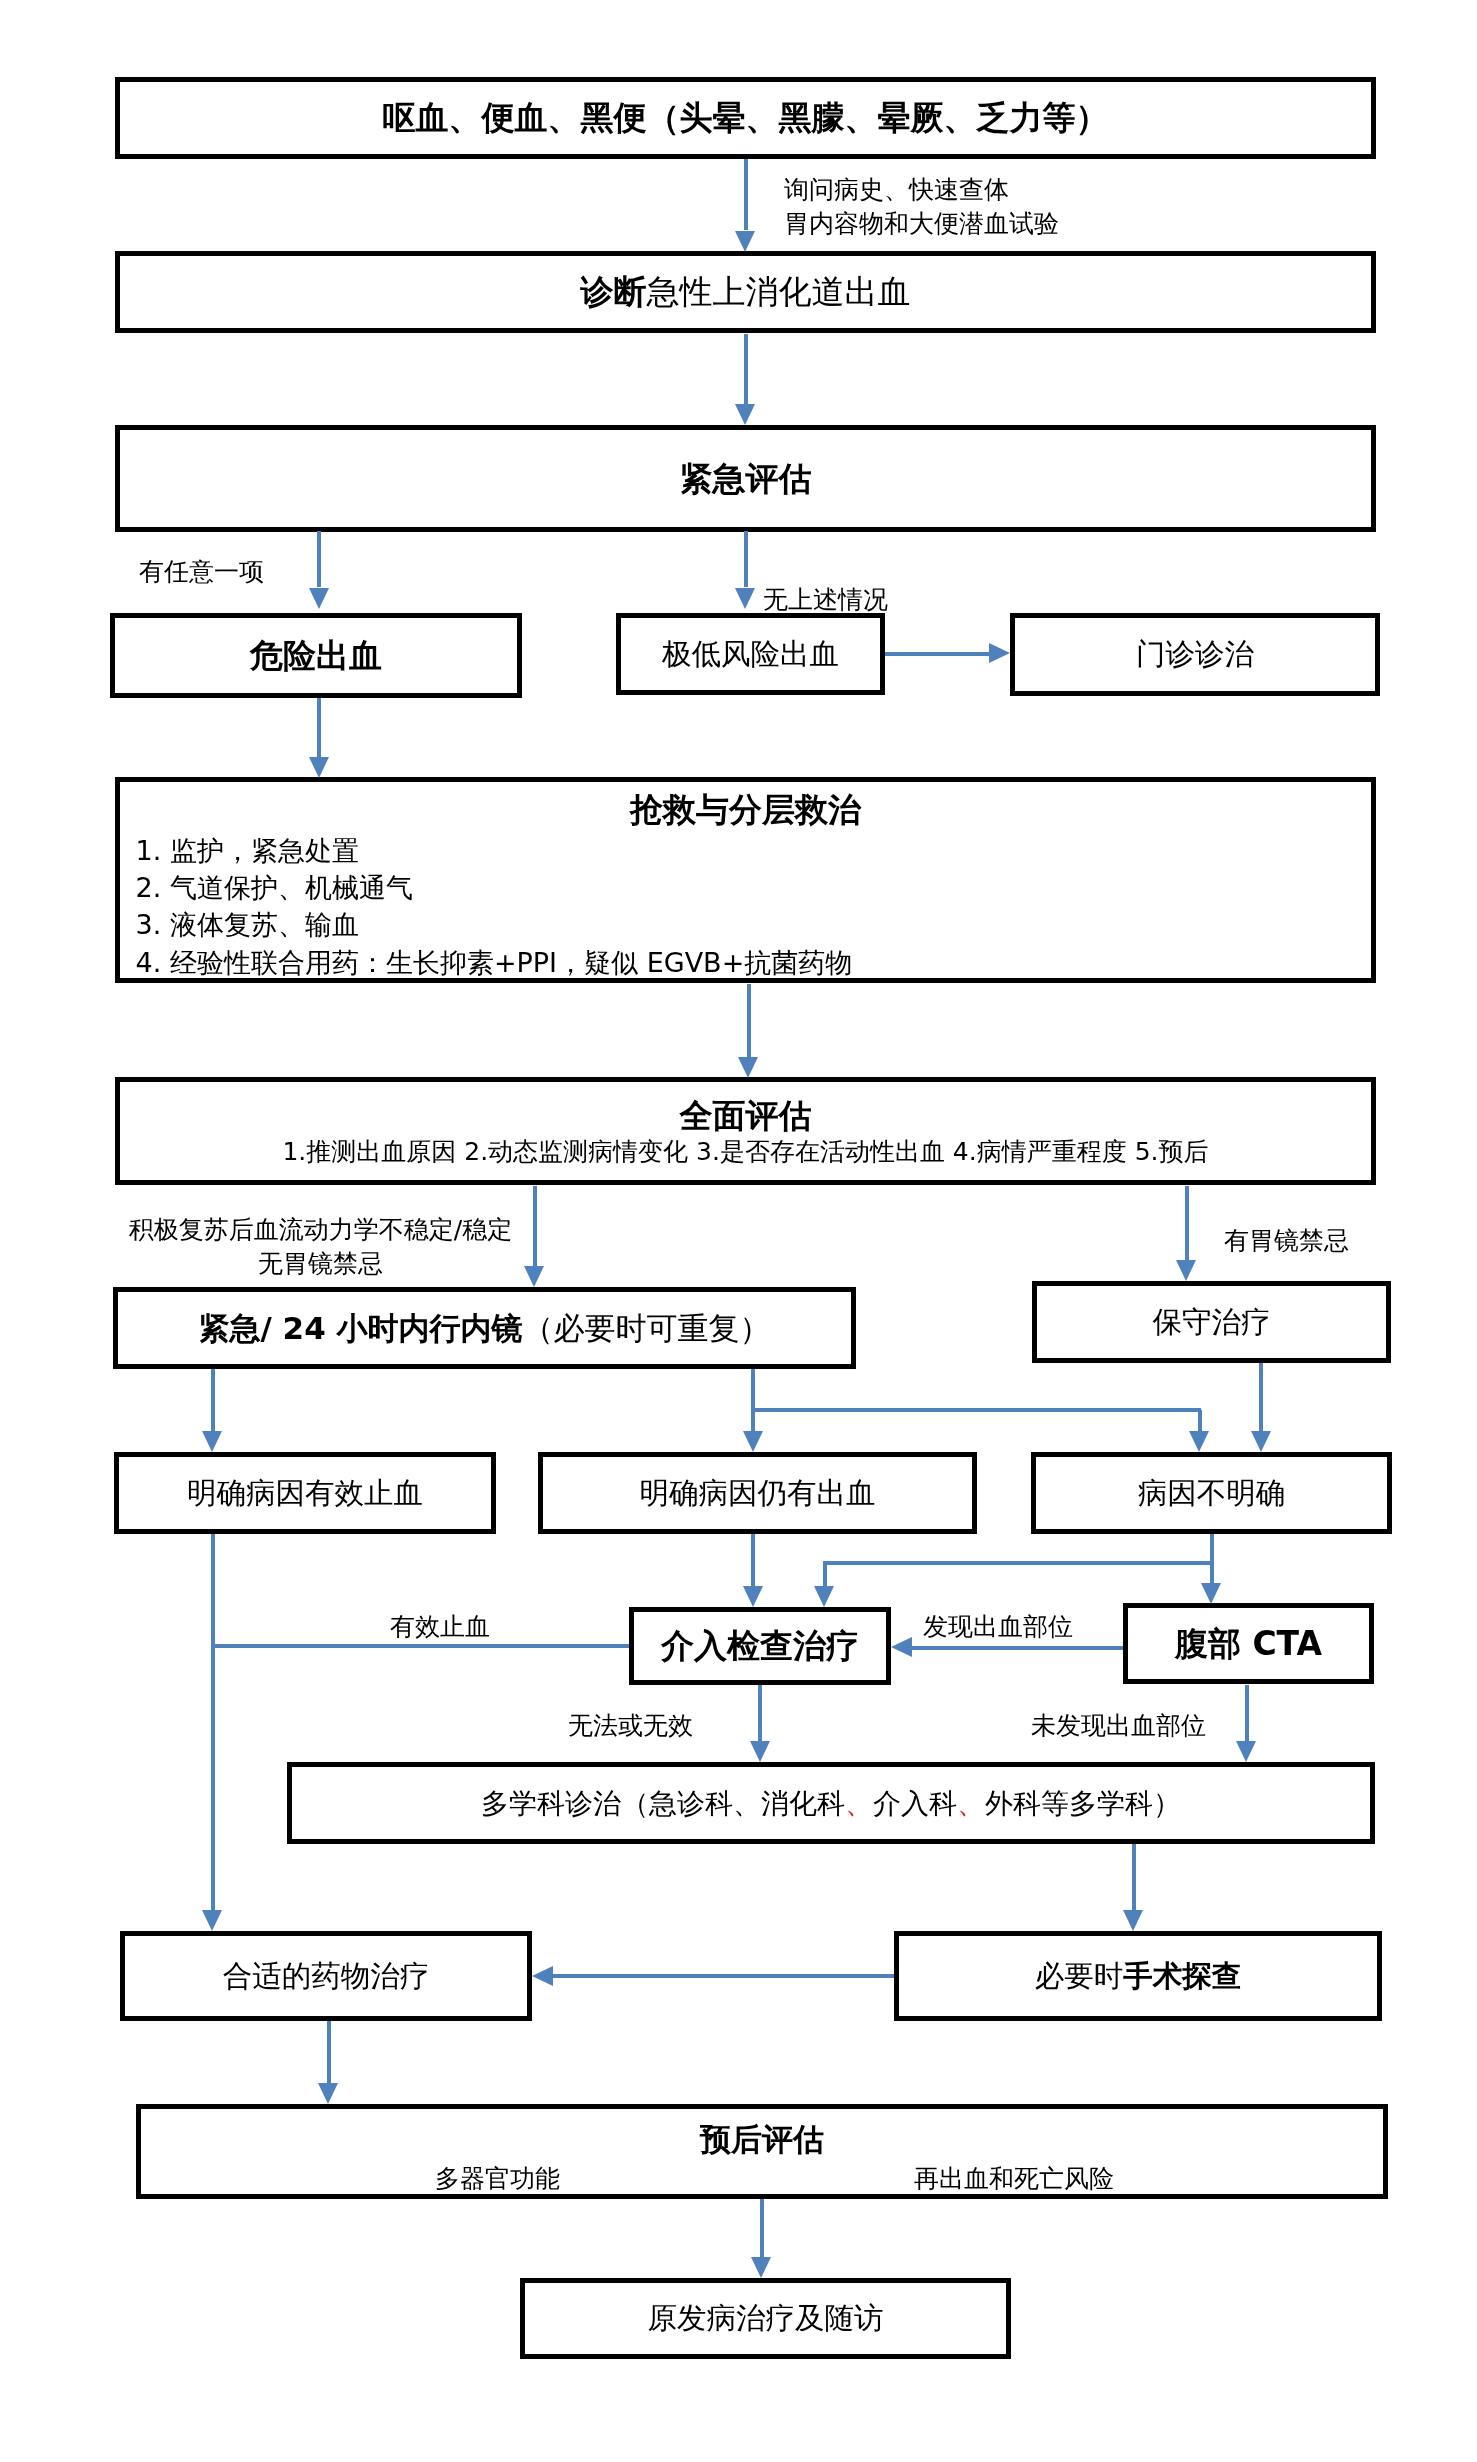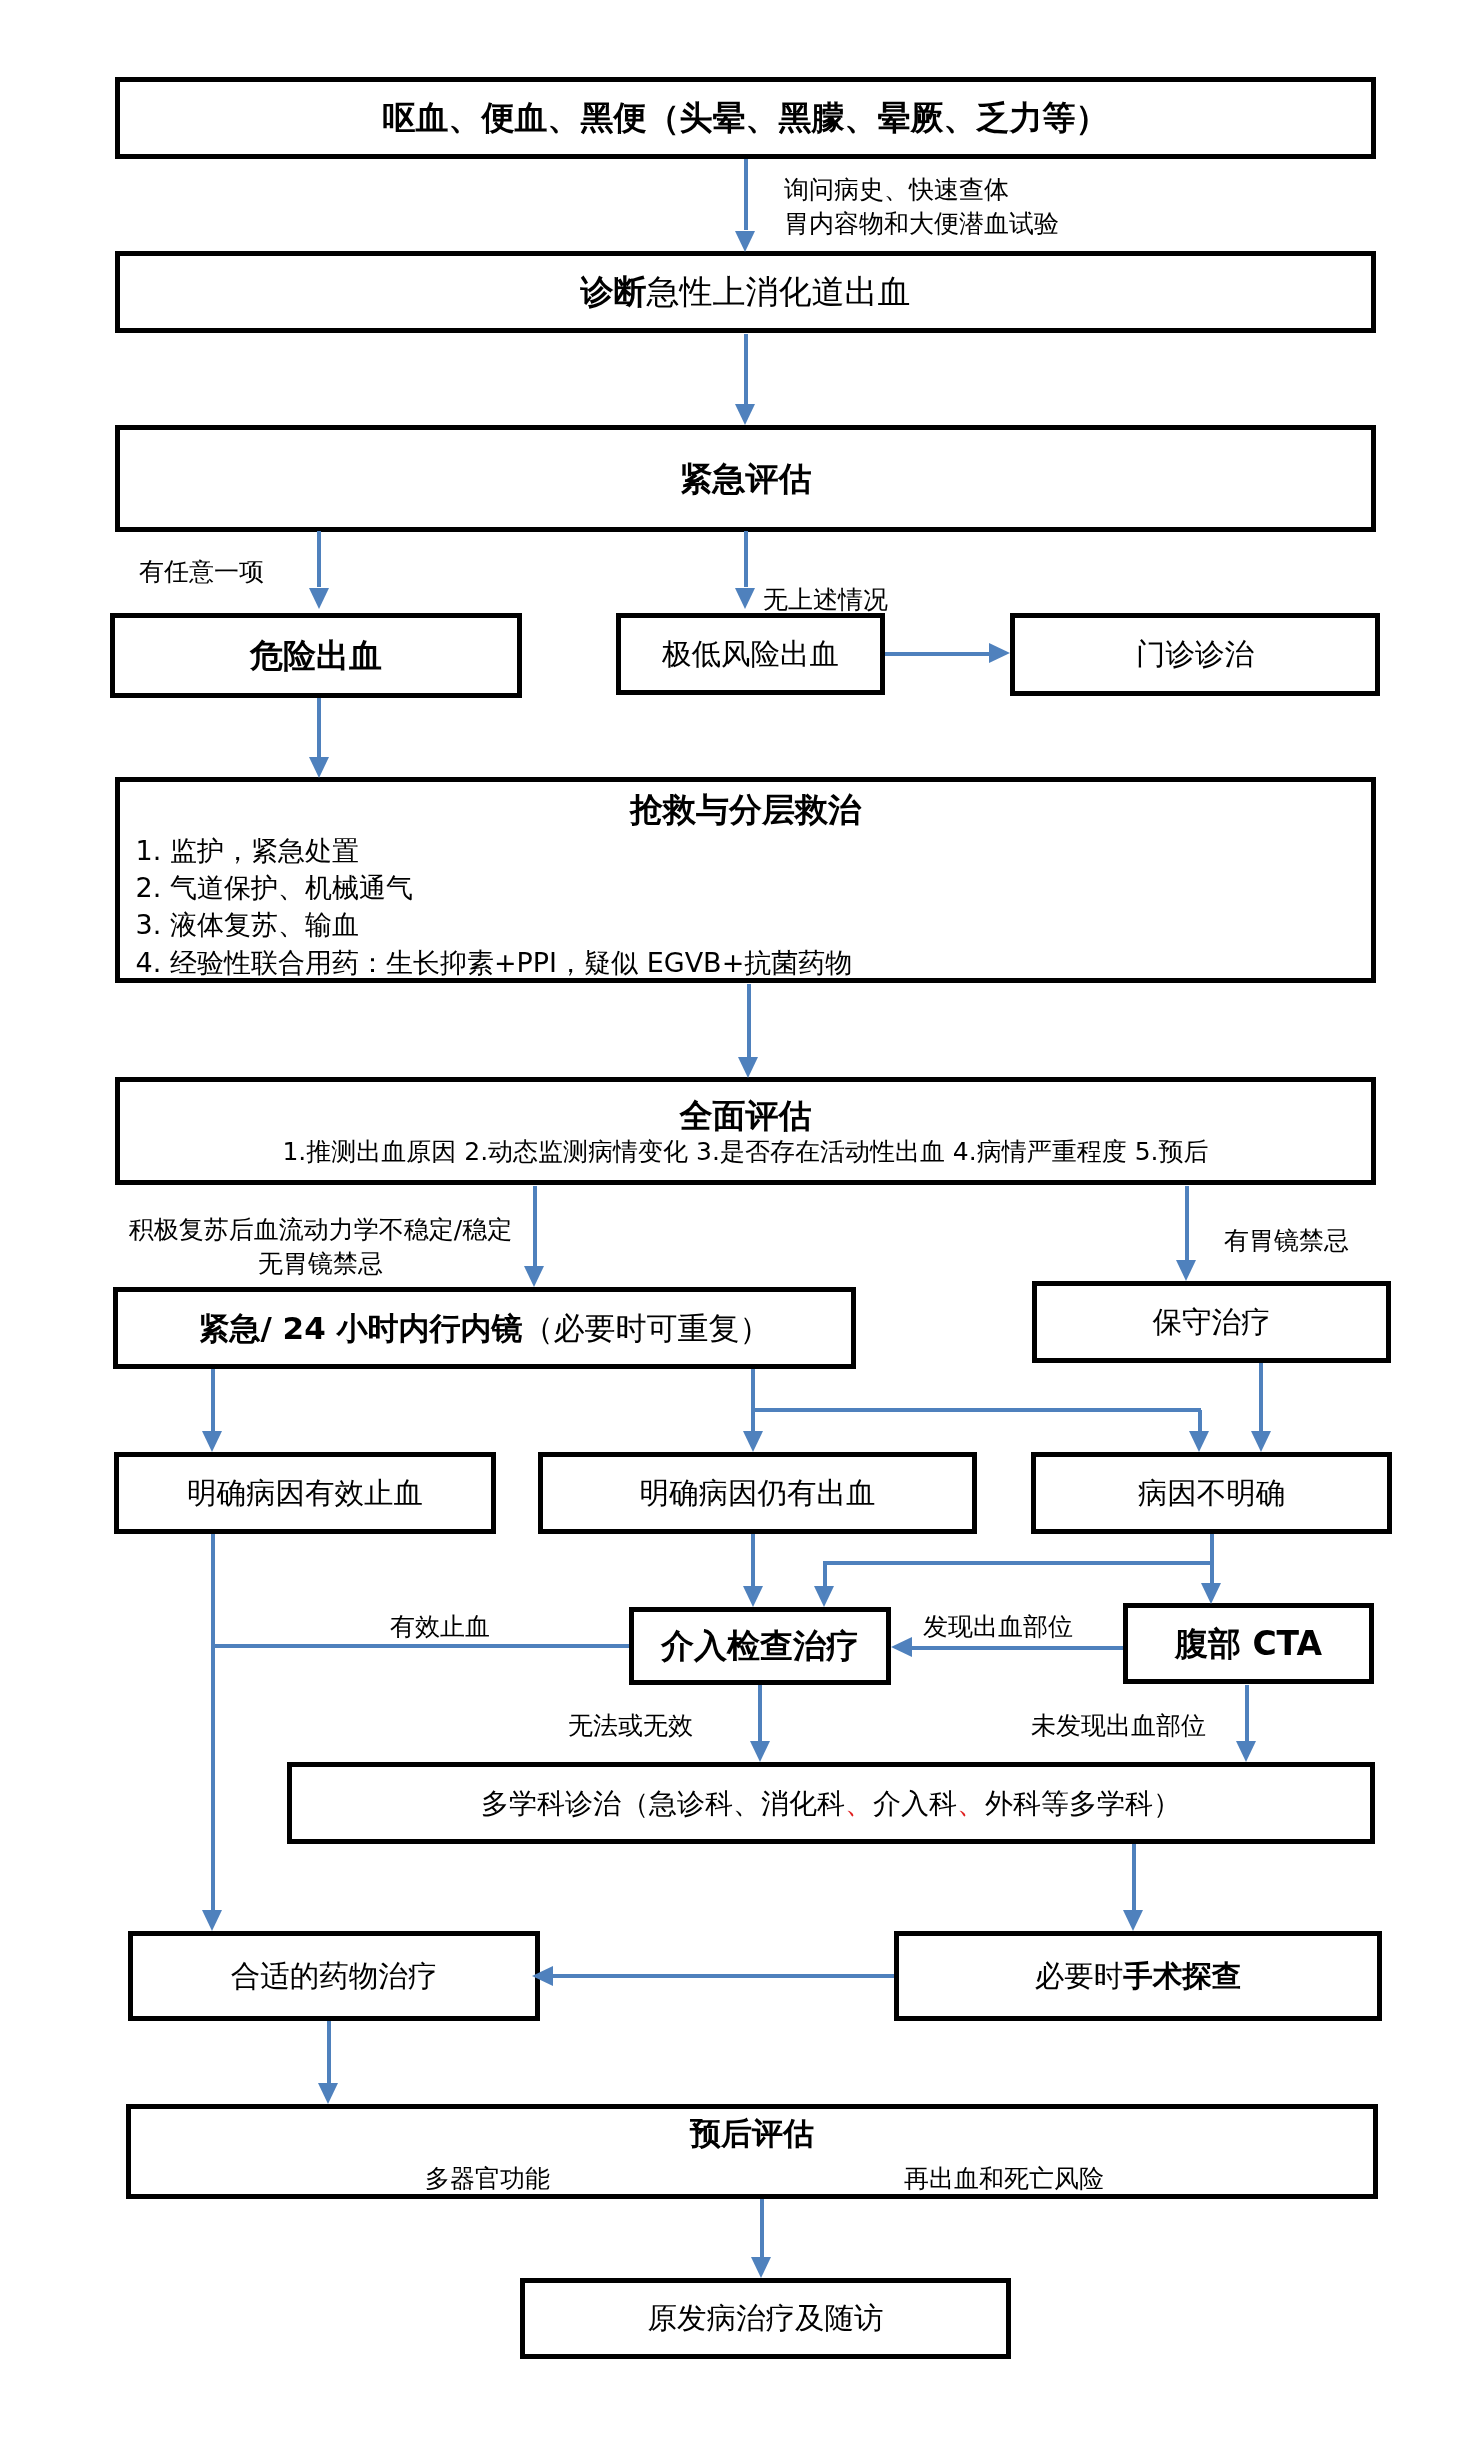--- a/index.html
+++ b/index.html
@@ -107,31 +107,31 @@
   <div class="box t32" style="left:287px;top:1762px;width:1088px;height:82px;">
     <span>
       <span>多学科诊治（急诊科、消化科</span><span class="red">、</span><span>介入科</span><span class="red">、</span><span>外科等多学科）</span>
     </span>
   </div>
 
   <div class="box t38 b" style="left:1123px;top:1603px;width:251px;height:81px;">
     <span>腹部 CTA</span>
   </div>
 
-  <div class="box t34" style="left:120px;top:1931px;width:412px;height:90px;margin-left:8px;">
+  <div class="box t34" style="left:120px;top:1931px;width:412px;height:90px;">
     <span>合适的药物治疗</span>
   </div>
 
   <div class="box t34" style="left:894px;top:1931px;width:488px;height:90px;">
     <span>
       <span>必要时</span><span class="b">手术探查</span>
     </span>
   </div>
 
-  <div class="box" style="left:126px;top:2104px;width:1252px;height:95px;justify-content:flex-start;padding-top:5px;">
+  <div class="box" style="left:136px;top:2104px;width:1252px;height:95px;justify-content:flex-start;padding-top:11px;">
     <div class="t36 b">预后评估</div>
     <div class="subnote" style="left:294px;top:54px;">多器官功能</div>
     <div class="subnote" style="left:773px;top:54px;">再出血和死亡风险</div>
   </div>
 
   <div class="box t34" style="left:520px;top:2278px;width:491px;height:81px;">
     <span>原发病治疗及随访</span>
   </div>
 
   <div class="lbl" style="left:784px;top:173px;">

